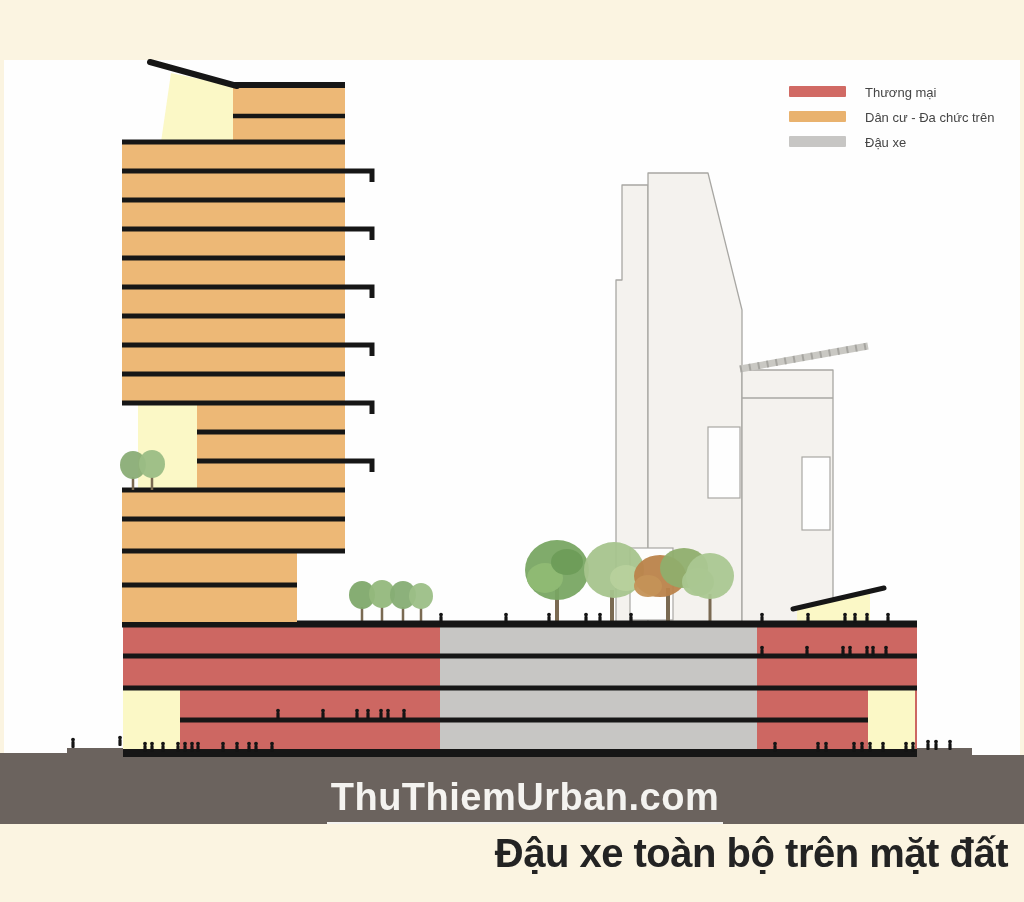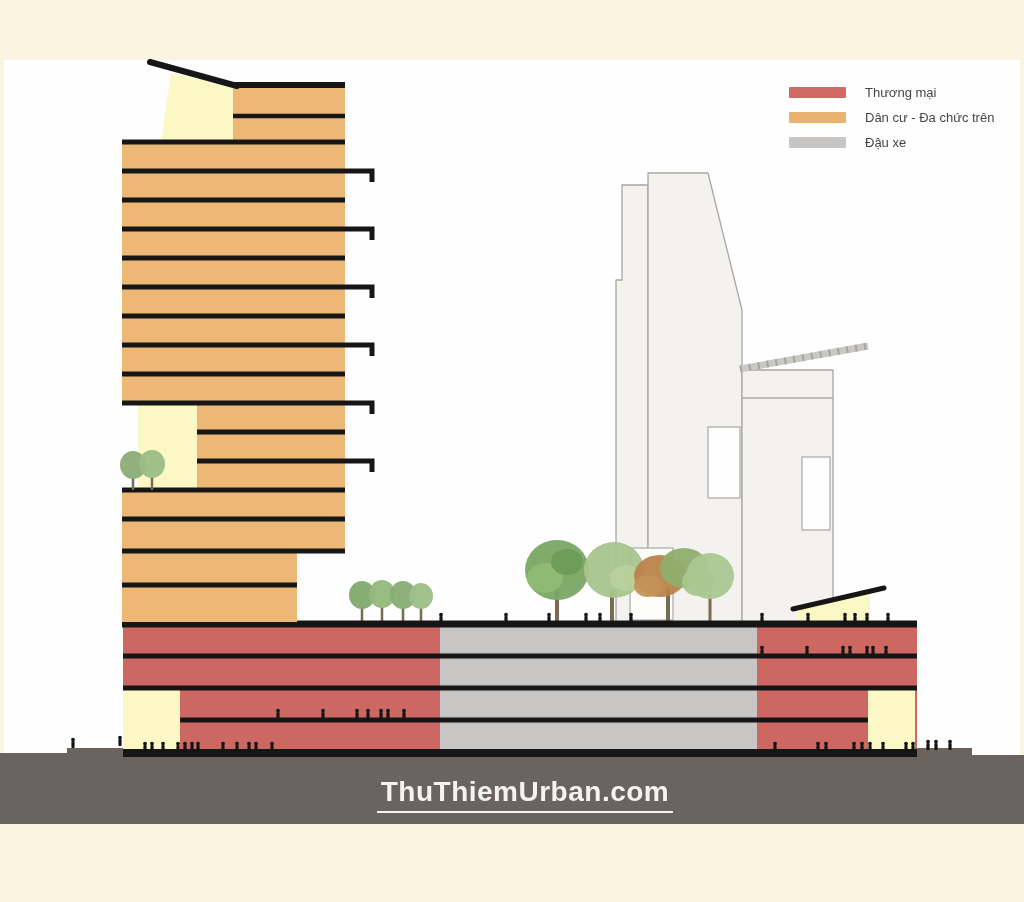--- a/index.html
+++ b/index.html
@@ -14,26 +14,26 @@
   .canvas{position:relative;width:1024px;height:902px;background:var(--bg);overflow:hidden;margin:0 auto}
   .panel{position:absolute;left:4px;top:60px;width:1016px;height:695px;background:var(--panel)}
   svg.drawing{position:absolute;left:0;top:0;width:1024px;height:902px;display:block}
 
   .f-red{fill:var(--commercial)} .f-orange{fill:var(--residential)}
   .f-gray{fill:var(--parking)} .f-yellow{fill:var(--yellow)} .f-white{fill:var(--panel)}
   .ln{stroke:var(--ink);fill:none}
   .bgb-s{fill:var(--bgb-fill);stroke:var(--bgb-stroke);stroke-width:1.3;stroke-linejoin:round}
 
   .legend{position:absolute;left:789px;top:86px;display:flex;flex-direction:column;gap:12px}
-  .legend-row{display:flex;align-items:center}
+  .legend-row{display:flex;align-items:flex-start}
   .legend-swatch{width:57px;height:11px;border-radius:1px;flex:0 0 auto}
   .legend-label{margin-left:19px;font-size:13px;line-height:1;color:var(--label);white-space:nowrap}
 
   .watermark-wrap{position:absolute;left:0;top:776px;width:1050px;text-align:center;pointer-events:none}
-  .watermark{display:inline-block;font-size:28px;font-weight:bold;letter-spacing:.5px;color:var(--wm);
+  .watermark{display:inline-block;font-size:38px;font-weight:bold;letter-spacing:.5px;color:var(--wm);
     border-bottom:2px solid var(--wm);padding:0 4px 3px}
   .caption{position:absolute;right:16px;top:831px;font-size:40px;font-weight:600;
     letter-spacing:-.5px;color:var(--caption);white-space:nowrap}
 </style>
 </head>
 <body>
 
 <div class="canvas">
 
   <div class="panel"></div>
@@ -260,13 +260,14 @@
     <div class="legend-row">
       <span class="legend-swatch" style="background: rgb(199, 198, 196);"></span>
       <span class="legend-label">Đậu xe</span>
     </div>
   </div>
 
   <div class="watermark-wrap">
     <span class="watermark">ThuThiemUrban.com</span>
   </div>
 
+  <div class="caption">Đậu xe toàn bộ trên mặt đất</div>
 </div>
 
 </body></html>

